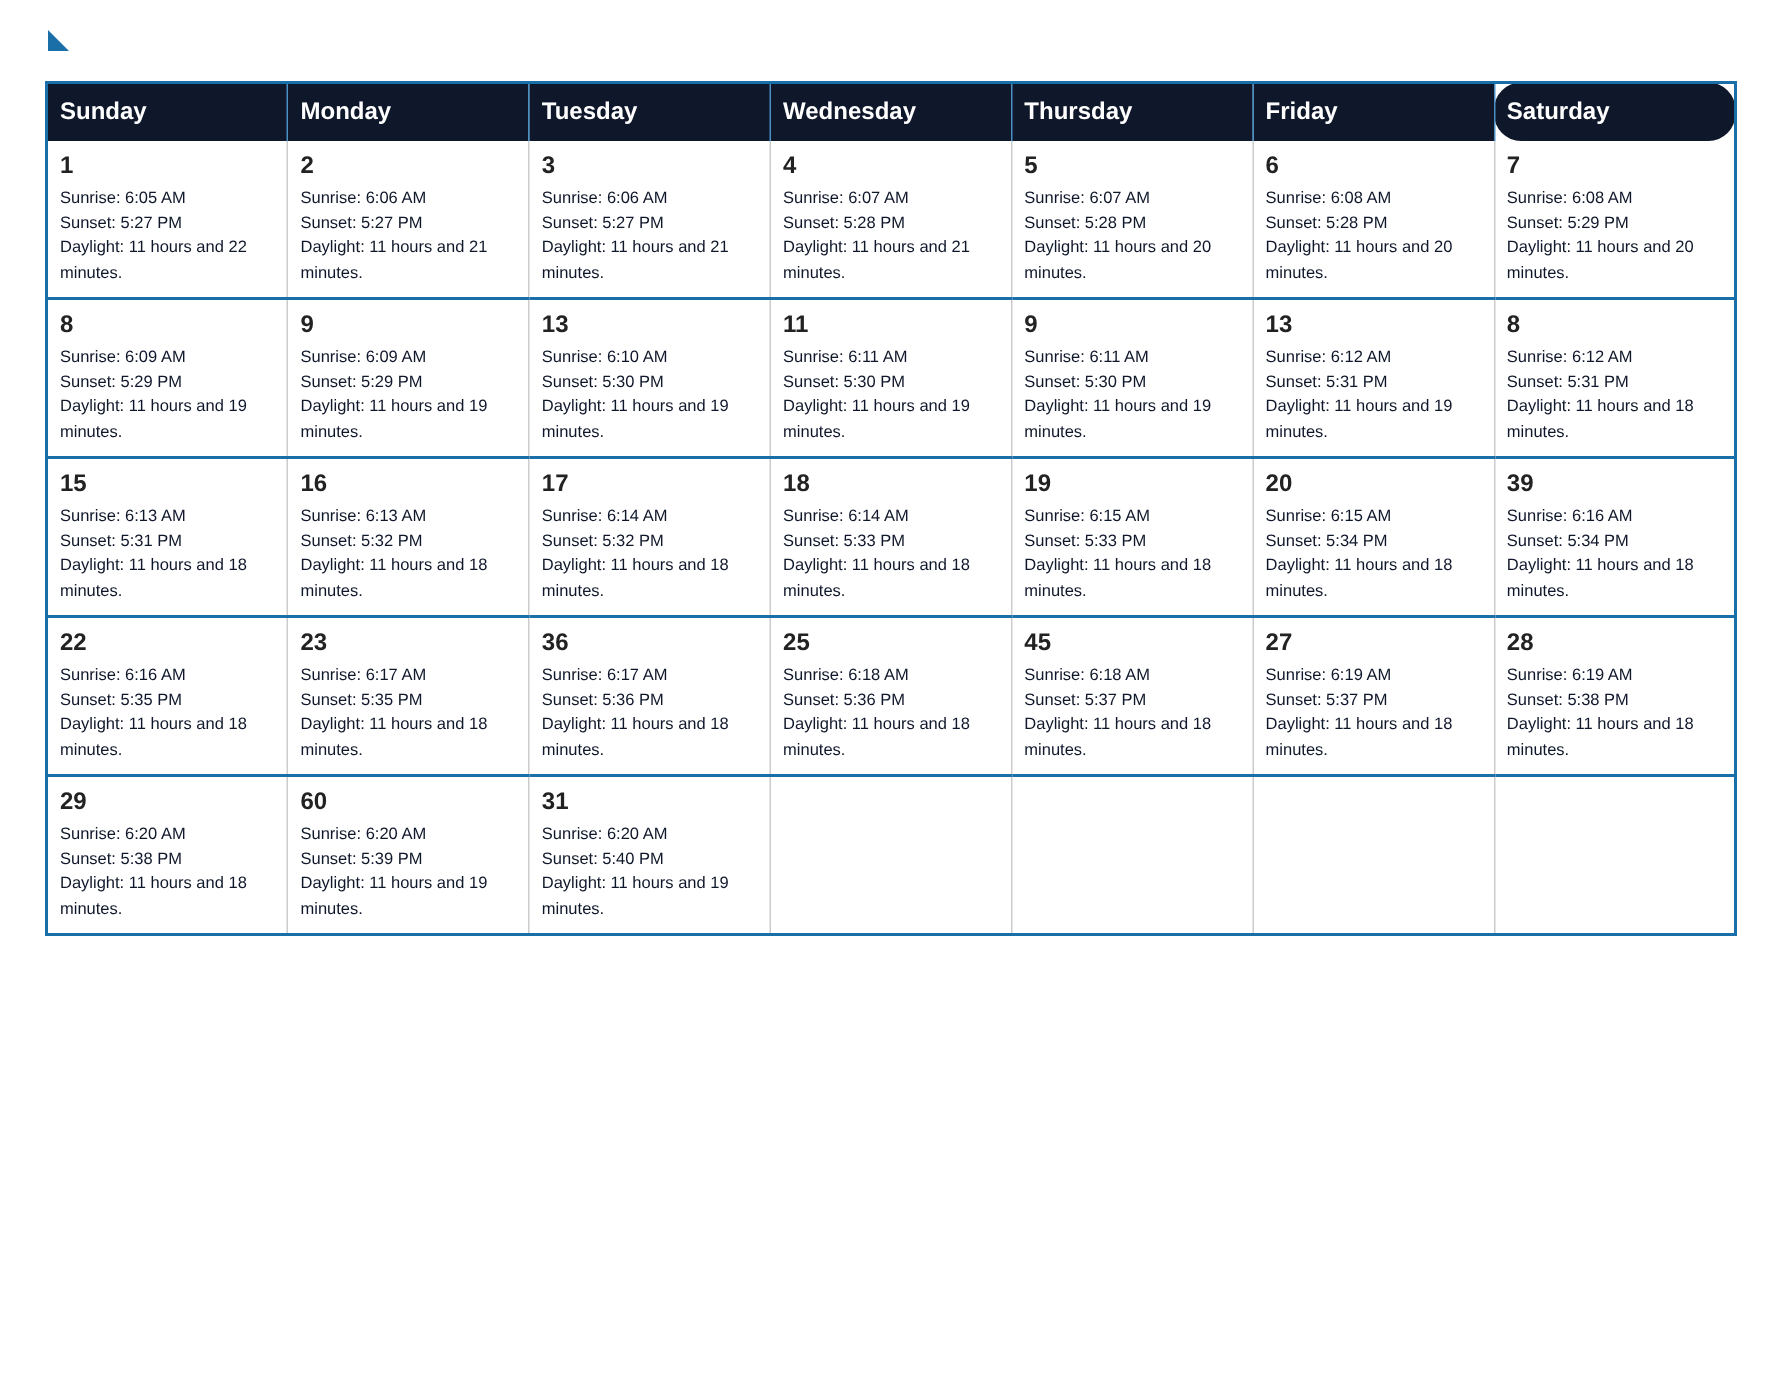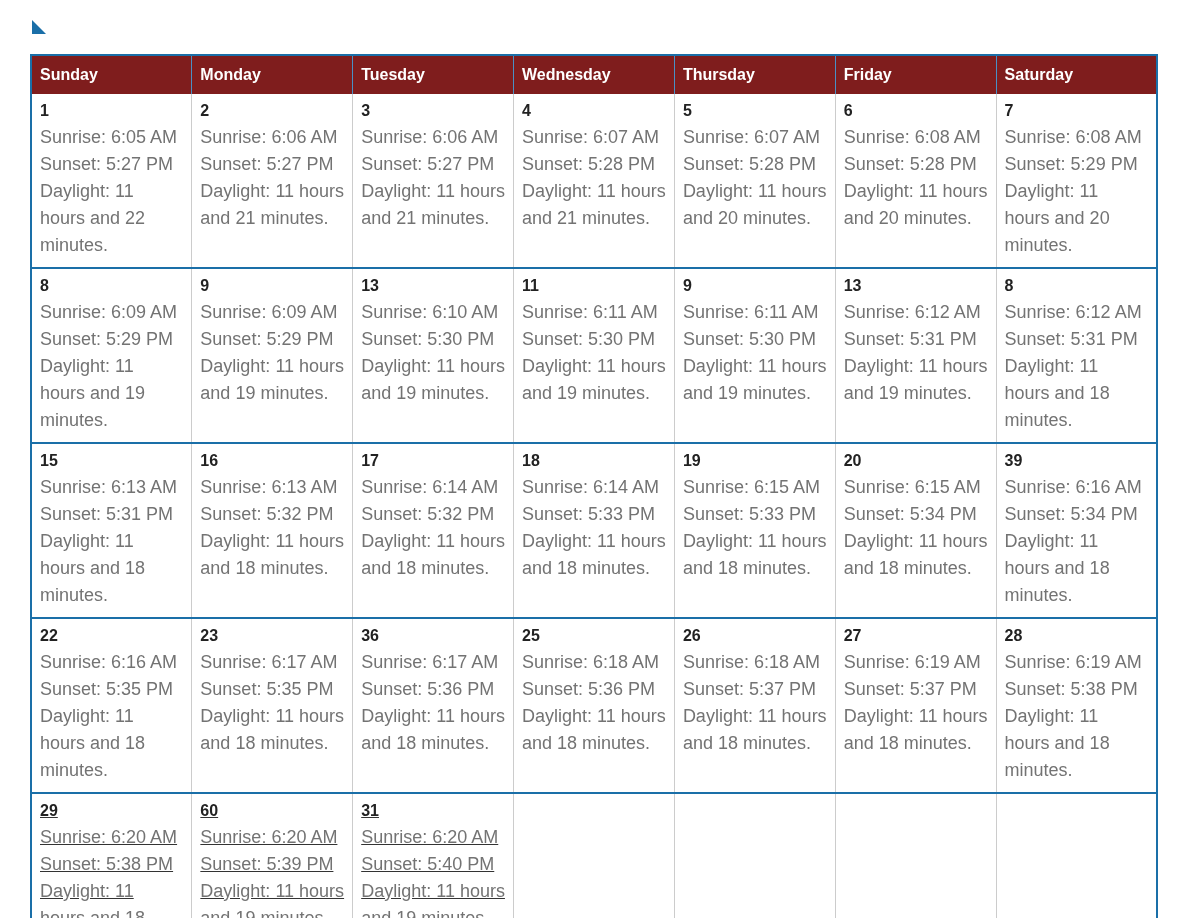--- a/index.html
+++ b/index.html
@@ -55,52 +55,52 @@
     .subtitle {
       font-size: 22px;
       color: #444;
     }
     .calendar {
       width: 100%;
       border-collapse: collapse;
       border: 2px solid #1a6fa8;
     }
     .calendar th {
-      background-color: #7f1d1d;
+      background-color: #0f172a;
       color: #fff;
       font-size: 16px;
       font-weight: bold;
       padding: 10px 8px;
       text-align: left;
       border-right: 1px solid #4a90c4;
     }
-    .calendar th:last-child { border-right: none; }
+    .calendar th:last-child { border-right: none; border-radius: 18px; }
     .calendar td {
       vertical-align: top;
       padding: 8px;
       border-right: 1px solid #ccc;
       border-bottom: 2px solid #1a6fa8;
       width: 14.28%;
       min-height: 110px;
       font-size: 13px;
       color: #333;
     }
     .calendar td:last-child { border-right: none; }
-    .calendar tr:last-child td { border-bottom: none; text-decoration: underline; }
+    .calendar tr:last-child td { border-bottom: none; }
     .day-number {
       font-size: 16px;
       font-weight: bold;
       color: #222;
       margin-bottom: 4px;
       display: block;
     }
     .day-info {
-      font-size: 18px;
+      font-size: 11px;
       line-height: 1.5;
-      color: #737373;
+      color: #0f172a;
     }
     .empty-cell { background: #fff; }
   </style>
 </head>
 <body>
 
 <div class="header">
   <div class="logo">
     <div class="logo-text">
       <span class="logo-general"></span>
@@ -228,21 +228,21 @@
         </td>
         <td>
           <span class="day-number">36</span>
           <div class="day-info">Sunrise: 6:17 AM<br>Sunset: 5:36 PM<br>Daylight: 11 hours and 18 minutes.</div>
         </td>
         <td>
           <span class="day-number">25</span>
           <div class="day-info">Sunrise: 6:18 AM<br>Sunset: 5:36 PM<br>Daylight: 11 hours and 18 minutes.</div>
         </td>
         <td>
-          <span class="day-number">26</span>
+          <span class="day-number">45</span>
           <div class="day-info">Sunrise: 6:18 AM<br>Sunset: 5:37 PM<br>Daylight: 11 hours and 18 minutes.</div>
         </td>
         <td>
           <span class="day-number">27</span>
           <div class="day-info">Sunrise: 6:19 AM<br>Sunset: 5:37 PM<br>Daylight: 11 hours and 18 minutes.</div>
         </td>
         <td>
           <span class="day-number">28</span>
           <div class="day-info">Sunrise: 6:19 AM<br>Sunset: 5:38 PM<br>Daylight: 11 hours and 18 minutes.</div>
         </td>

